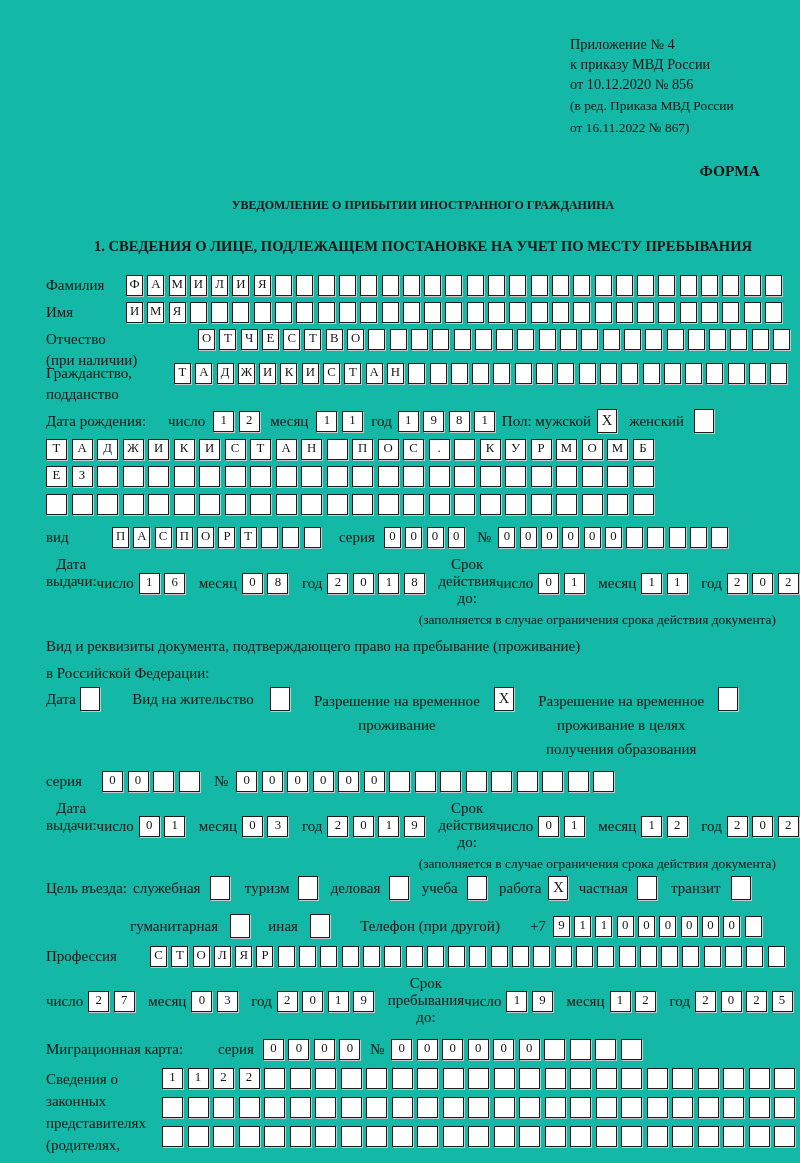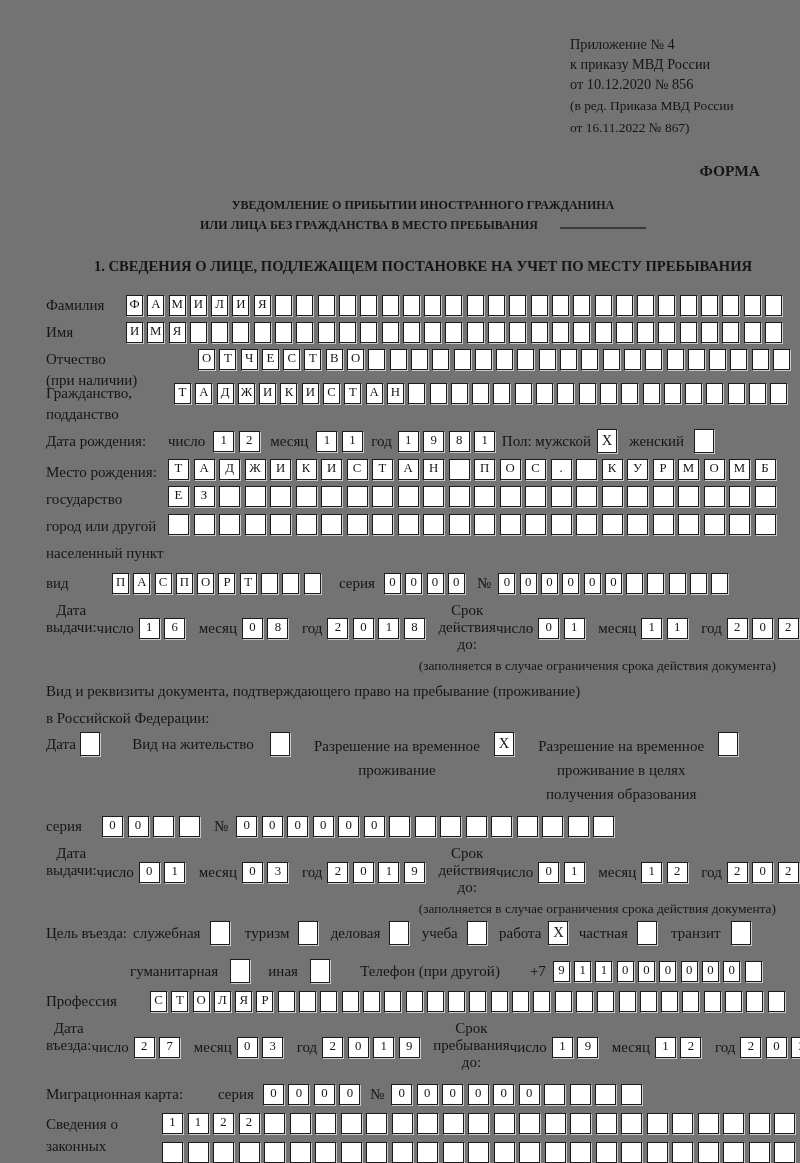--- a/index.html
+++ b/index.html
@@ -1,18 +1,18 @@
 <!DOCTYPE html>
 <html><head>
 <meta charset="utf-8">
 <style>
   html,body { margin:0; padding:0; background:#ffffff; }
   .page {
     width:800px; height:1163px; box-sizing:border-box; overflow:hidden;
-    padding:34px 0 20px 46px; background:#737373; color:#151515;
+    padding:34px 0 20px 46px; background:#14b8a6; color:#151515;
     font-family:"Liberation Serif","DejaVu Serif",serif; font-size:15px;
   }
   
   .hdr { margin-left:524px; width:250px; line-height:1.4; font-size:14.3px; }
   .hdr .small { font-size:13.4px; margin-top:3px; }
   .forma { text-align:right; padding-right:40px; font-weight:bold; font-size:15.5px; margin:24px 0 16px; }
   .title { text-align:center; font-weight:bold; font-size:12px; line-height:1.5; margin-bottom:4px; }
   .blank-line { display:inline-block; width:86px; height:13px; border-bottom:2.2px solid #3a3a3a; margin-left:22px; }
   .sec-heading { font-weight:bold; font-size:14.6px; text-align:center; margin:24px 0 20px 0; white-space:nowrap; }
 
@@ -53,21 +53,20 @@
     <div>к приказу МВД России</div>
     <div>от 10.12.2020 № 856</div>
     <div class="small">(в ред. Приказа МВД России</div>
     <div class="small">от 16.11.2022 № 867)</div>
   </div>
 
   <div class="forma">ФОРМА</div>
 
   <div class="title">
     <div>УВЕДОМЛЕНИЕ О ПРИБЫТИИ ИНОСТРАННОГО ГРАЖДАНИНА</div>
-    <div><span>ИЛИ ЛИЦА БЕЗ ГРАЖДАНСТВА В МЕСТО ПРЕБЫВАНИЯ</span><span class="blank-line"></span></div>
   </div>
 
   <div class="sec-heading">1. СВЕДЕНИЯ О ЛИЦЕ, ПОДЛЕЖАЩЕМ ПОСТАНОВКЕ НА УЧЕТ ПО МЕСТУ ПРЕБЫВАНИЯ</div>
 
   <div class="frow">
     <span class="lbl" style="width:80px">Фамилия</span>
     <div class="cells">
         <span class="cell">Ф</span>
         <span class="cell">А</span>
         <span class="cell">М</span>
@@ -237,26 +236,20 @@
     <div class="cells cb">
         <span class="cell">X</span>
       </div>
     <span class="lbl" style="margin:0 10px 0 8px">женский</span>
     <div class="cells cb">
         <span class="cell"></span>
       </div>
   </div>
 
   <div class="frow" style="margin-top:6px">
-    <div class="lbl" style="width:122px; line-height:27px">
-      <div>Место рождения:</div>
-      <div>государство</div>
-      <div>город или другой</div>
-      <div>населенный пункт</div>
-    </div>
     <div class="stack">
       <div class="cells w">
           <span class="cell">Т</span>
           <span class="cell">А</span>
           <span class="cell">Д</span>
           <span class="cell">Ж</span>
           <span class="cell">И</span>
           <span class="cell">К</span>
           <span class="cell">И</span>
           <span class="cell">С</span>
@@ -616,21 +609,20 @@
         <span class="cell"></span>
         <span class="cell"></span>
         <span class="cell"></span>
         <span class="cell"></span>
         <span class="cell"></span>
       </div>
   </div>
 
   <div class="dpair">
     <div class="dgroup g1">
-      <div class="dg-title">Дата въезда:</div>
       <div class="dg-row">
         <span class="lbl">число</span>
         <div class="cells w">
             <span class="cell">2</span>
             <span class="cell">7</span>
           </div>
         <span class="lbl">месяц</span>
         <div class="cells w">
             <span class="cell">0</span>
             <span class="cell">3</span>

